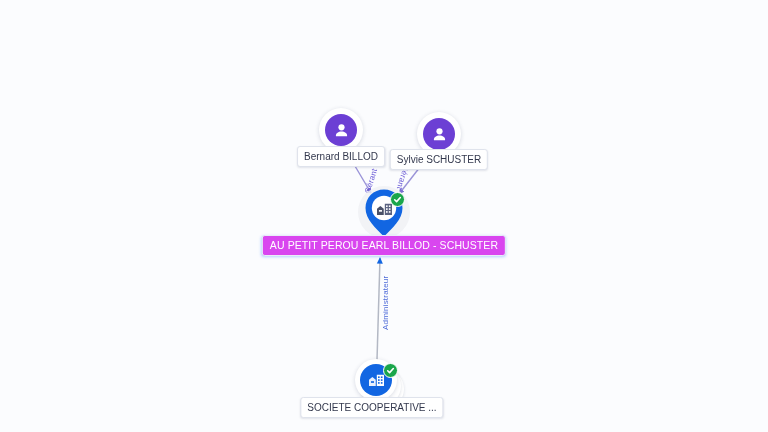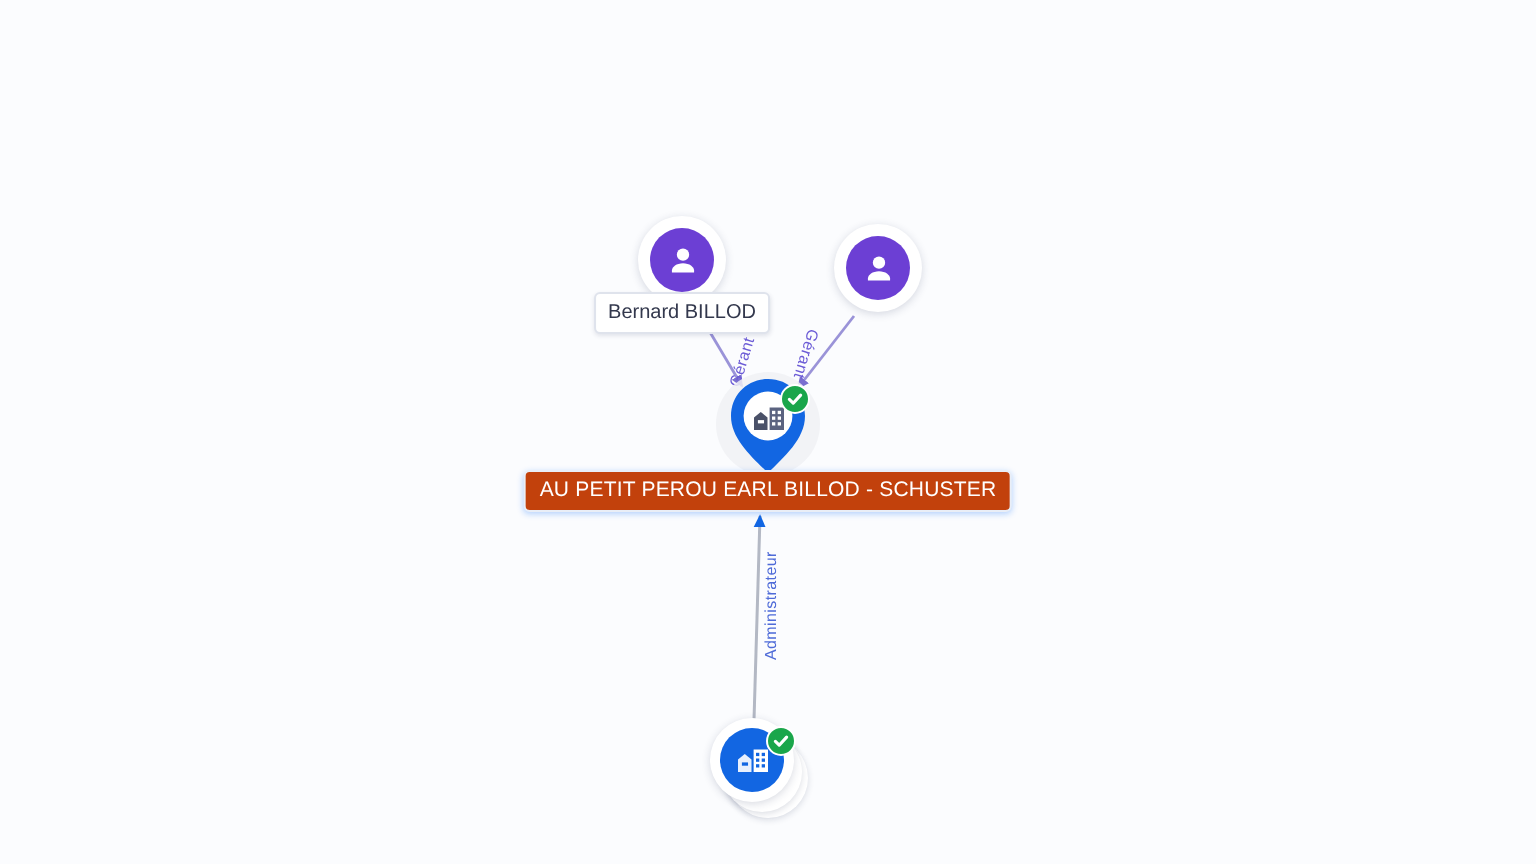--- a/index.html
+++ b/index.html
@@ -148,21 +148,21 @@
     background: #ffffff;
     color: #2e3murky;
     color: #33384d;
     border: 1px solid #dfe3ec;
     font-size: 10px;
     line-height: 13px;
     padding: 3px 6px 3px 6px;
     box-shadow: 0 1px 2px rgba(40, 50, 90, 0.12);
   }
   .label-primary {
-    background: #c2410c;
+    background: #d946ef;
     color: #ffffff;
     border: 1px solid #e9eef7;
     font-size: 10.5px;
     line-height: 13px;
     letter-spacing: .1px;
     padding: 3px 7px 3px 7px;
     box-shadow: 0 1px 3px rgba(13, 110, 253, 0.30);
   }
 
   
@@ -219,20 +219,21 @@
   <div class="node" style="left:439px; top:134px;">
     <div class="person-ring">
       <div class="person-disc">
         <svg width="19" height="19" viewBox="0 0 24 24" fill="#ffffff">
           <circle cx="12" cy="8" r="3.9"></circle>
           <path d="M12 13.4c-4.1 0-7 2.3-7 4.6v1.2h14v-1.2c0-2.3-2.9-4.6-7-4.6z"></path>
         </svg>
       </div>
     </div>
   </div>
+  <div class="label-pill label-light" style="left:439px; top:149px;">Sylvie SCHUSTER</div>
 
   <div class="node" style="left:384px; top:212px;">
     <div class="pin-halo"></div>
 
     <div class="pin-shape">
       <svg width="42" height="50" viewBox="0 0 42 50">
         <path d="M21 1.5 C10.5 1.5 2.5 9.6 2.5 20 C2.5 31.5 13 40.5 21 48.5
                  C29 40.5 39.5 31.5 39.5 20 C39.5 9.6 31.5 1.5 21 1.5 Z" fill="#1266e2"></path>
         <circle cx="21" cy="20" r="12.2" fill="#ffffff"></circle>
       </svg>
@@ -279,14 +280,15 @@
         </svg>
       </div>
     </div>
 
     <div class="verified-badge" style="left:7px; top:-17px;">
       <svg width="9" height="9" viewBox="0 0 24 24" fill="none" stroke="#ffffff" stroke-width="4.2" stroke-linecap="round" stroke-linejoin="round">
         <path d="M4.5 12.6 L9.6 17.6 L19.5 6.8"></path>
       </svg>
     </div>
   </div>
+  <div class="label-pill label-light" style="left:372px; top:397px;">SOCIETE COOPERATIVE ...</div>
 
 </div>
 
 </body></html>

